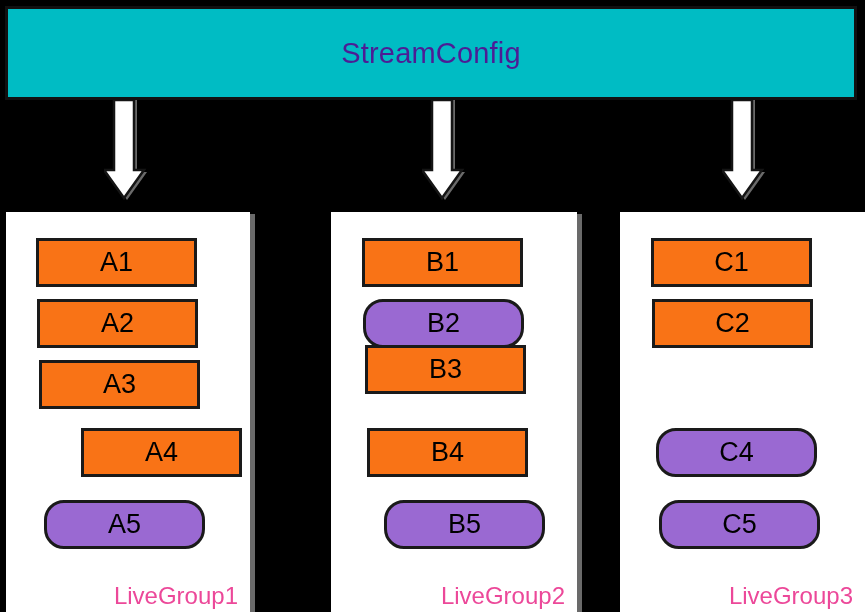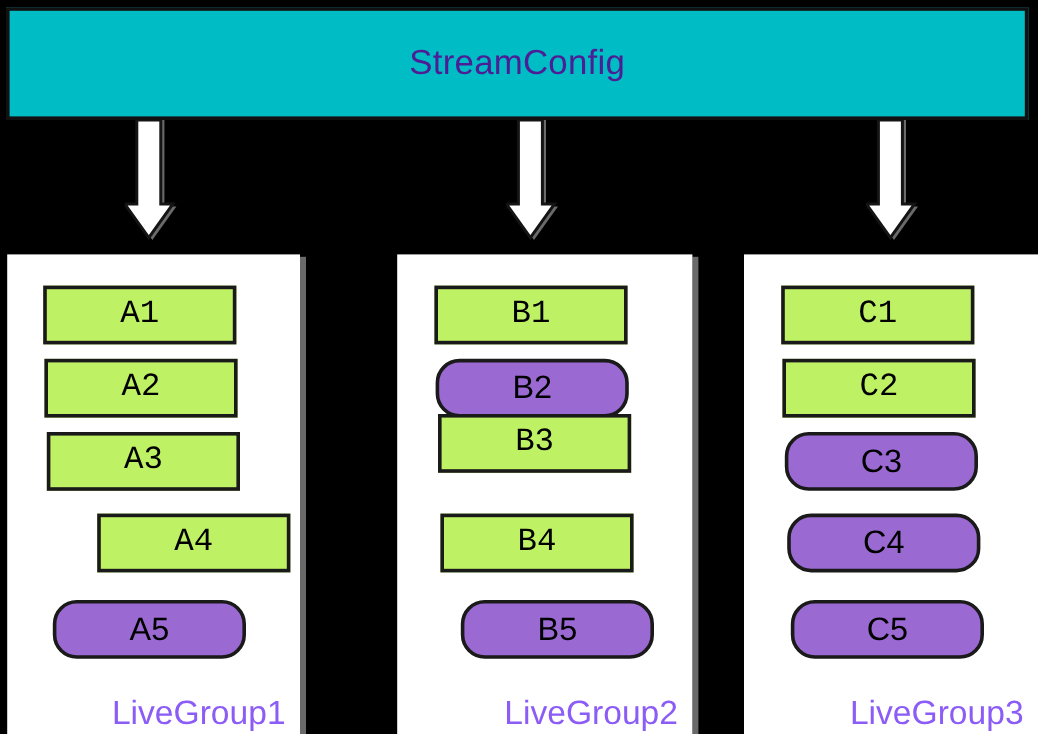--- a/index.html
+++ b/index.html
@@ -89,29 +89,29 @@
     box-sizing: border-box;
     display: flex;
     align-items: center;
     justify-content: center;
   }
   .item-box .item-label {
     font-size: 27px;
     color: #000000;
     line-height: 1;
   }
-  .item-box.green  { background: #bef264; font-family: Liberation Mono, monospace; }
+  .item-box.green  { background: #f97316; }
   .item-box.purple { background: #9a69d2; border-radius: 20px; }
 
   .group-caption {
     position: absolute;
     right: 12px;
     bottom: 4px;
-    font-size: 28px;
-    color: #8b5cf6;
+    font-size: 24px;
+    color: #ec4899;
     line-height: 1;
     white-space: nowrap;
     text-align: center;
   }
 </style>
 </head>
 <body>
 
 <div id="canvas">
 
@@ -186,23 +186,20 @@
   </div>
 
   <div class="group-panel g3">
     <div class="item-list">
       <div class="item-box green" style="left:31px; top:26px;">
         <span class="item-label">C1</span>
       </div>
       <div class="item-box green" style="left:32px; top:87px;">
         <span class="item-label">C2</span>
       </div>
-      <div class="item-box purple" style="left:34px; top:148px;">
-        <span class="item-label">C3</span>
-      </div>
       <div class="item-box purple" style="left:36px; top:216px;">
         <span class="item-label">C4</span>
       </div>
       <div class="item-box purple" style="left:39px; top:288px;">
         <span class="item-label">C5</span>
       </div>
     </div>
     <div class="group-caption">LiveGroup3</div>
   </div>
 

